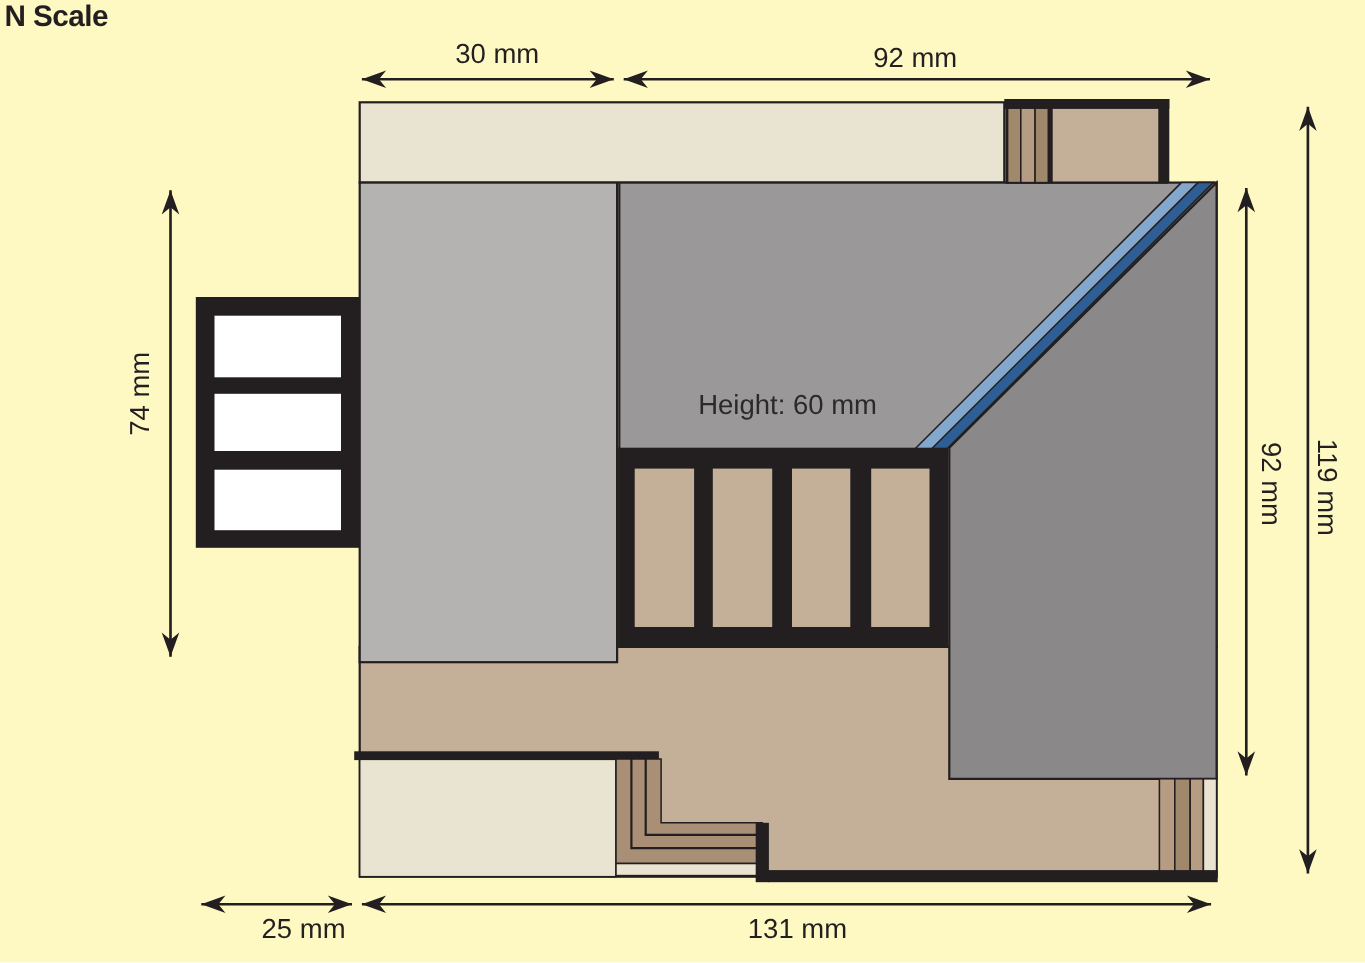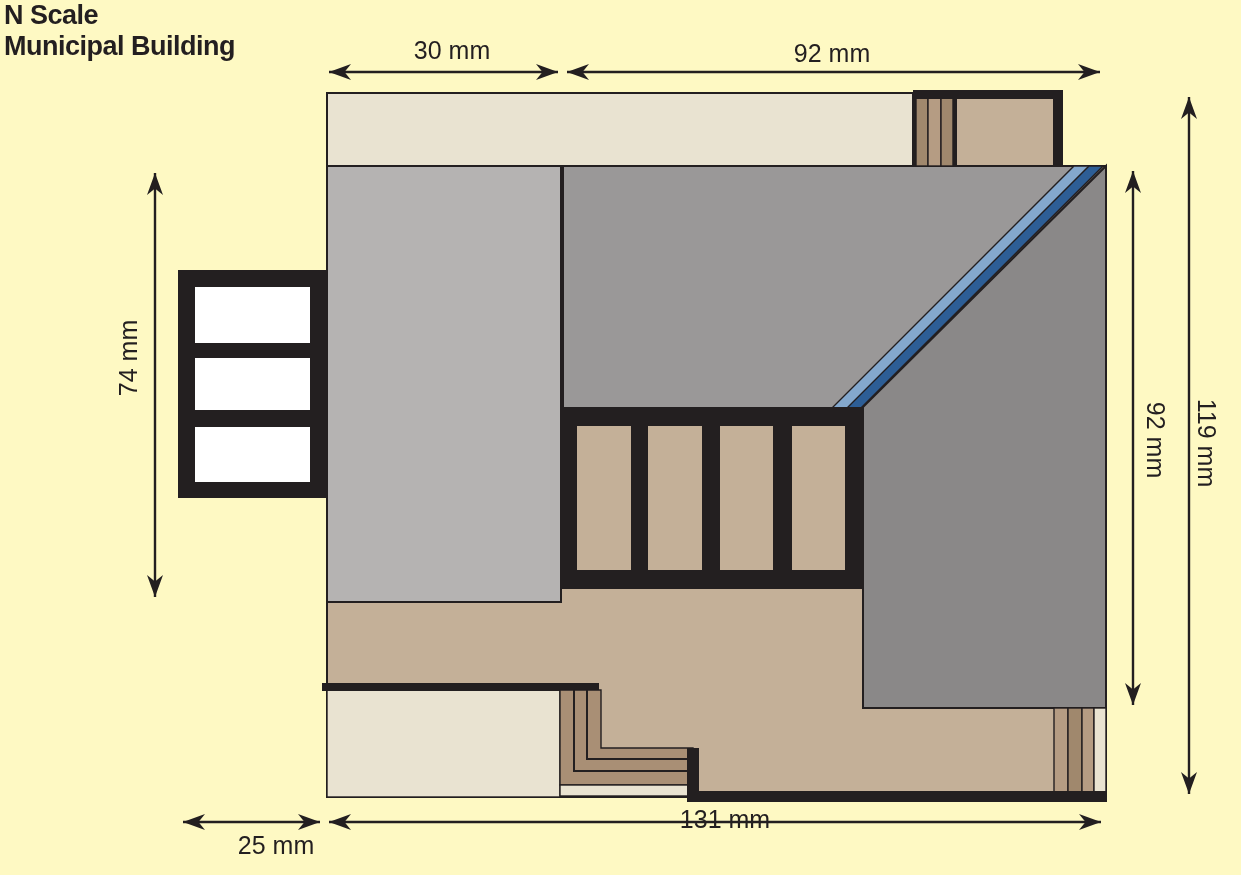--- a/index.html
+++ b/index.html
@@ -23,21 +23,20 @@
   .dimline { stroke:#231f20; stroke-width:2.4; fill:none; }
   .divline { stroke:#231f20; stroke-width:2; fill:none; }
 </style>
 </head>
 <body>
 
 <div class="stage">
 
   <div class="title-block">
     <div class="title-line">N Scale</div>
-    <div class="title-line">Municipal Building</div>
   </div>
 
   <svg width="1241" height="875" viewBox="0 0 1241 875">
     <defs>
       <marker id="ah" markerUnits="userSpaceOnUse" markerWidth="26" markerHeight="22" refX="24" refY="11" orient="auto-start-reverse">
         <path d="M24,11 L2,3 L8.5,11 L2,19 Z" fill="#231f20"></path>
       </marker>
     </defs>
 
     <g>
@@ -101,15 +100,16 @@
       <line class="dimline" x1="329" y1="822" x2="1101" y2="822" marker-start="url(#ah)" marker-end="url(#ah)"></line>
     </g>
   </svg>
 
   <div class="dim-label" style="left:452px; top:50px;">30 mm</div>
   <div class="dim-label" style="left:832px; top:53px;">92 mm</div>
   <div class="dim-label rot-ccw" style="left:128px; top:358px;">74 mm</div>
   <div class="dim-label rot-cw" style="left:1155px; top:440px;">92 mm</div>
   <div class="dim-label rot-cw" style="left:1206px; top:443px;">119 mm</div>
   <div class="dim-label" style="left:252px; top:845px;margin-left:24px;">25 mm</div>
-  <div class="dim-label" style="left:725px; top:819px;">131 mm</div>
+  <div class="dim-label" style="left:725px; top:845px;">131 mm</div>
+  <div class="note-label" style="left:716px; top:369px;">Height: 60 mm</div>
 
 </div>
 
 </body></html>

